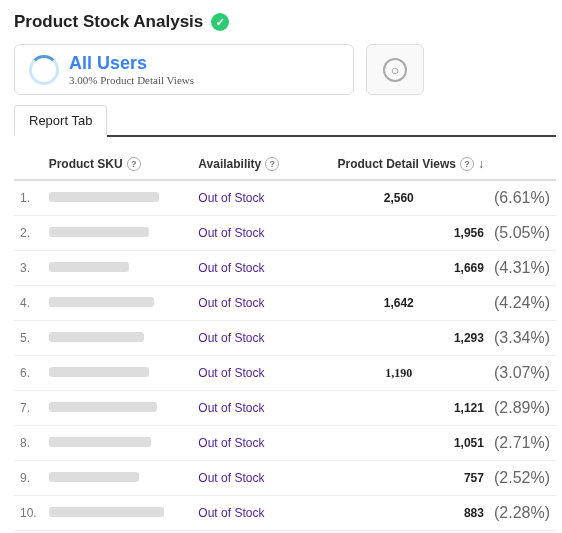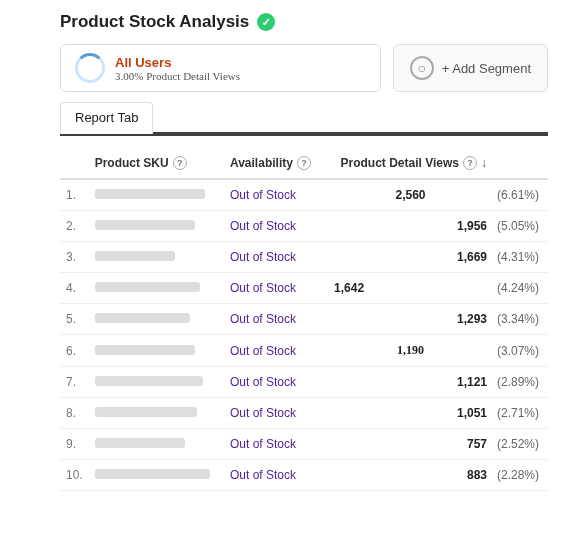--- a/index.html
+++ b/index.html
@@ -5,22 +5,21 @@
     * { box-sizing: border-box; margin: 0; padding: 0; }
     body {
       font-family: Arial, sans-serif;
       background: #fff;
       width: 562px;
       min-height: 533px;
       color: #333;
       font-size: 13px;
     }
     .page-container {
-      padding: 12px 14px 0 14px;
-      margin-left: 46px;
+      padding: 12px 6px 0 14px;
     }
     .header {
       display: flex;
       align-items: center;
       gap: 8px;
       margin-bottom: 12px;
     }
     .header-title {
       font-size: 17px;
       font-weight: bold;
@@ -58,22 +57,22 @@
       width: 30px;
       height: 30px;
       border-radius: 50%;
       border: 3px solid #cce5ff;
       border-top-color: #5b9bd5;
       flex-shrink: 0;
     }
     .segment-info {}
     .segment-name {
       font-weight: bold;
-      font-size: 13px;
-      color: #c2410c;
+      font-size: 18px;
+      color: #3b82f6;
     }
     .segment-sub {
       font-size: 11px;
       color: #555;
       font-family: Liberation Serif, serif;
     }
     .add-segment-card {
       display: flex;
       align-items: center;
       gap: 8px;
@@ -92,21 +91,21 @@
       border: 2px solid #aaa;
       display: flex;
       align-items: center;
       justify-content: center;
       color: #888;
       font-size: 14px;
       font-weight: bold;
     }
     .tabs-row {
       display: flex;
-      border-bottom: 4px solid #404040;
+      border-bottom: 2px solid #404040;
       margin-bottom: 0;
       text-align: right;
     }
     .tab {
       padding: 7px 14px;
       border: 1px solid #ddd;
       border-bottom: none;
       background: #fff;
       cursor: pointer;
       font-size: 13px;
@@ -183,21 +182,21 @@
       min-width: 100px;
     }
     .td-views {
       text-align: right;
       font-weight: bold;
       color: #222;
       min-width: 60px;
     }
     .td-pct {
       color: #666;
-      font-size: 12px;
+      font-size: 16px;
       padding-left: 4px;
       min-width: 50px;
     }
   </style>
 </head>
 <body>
 
 <div class="page-container">
 
   <div class="header">
@@ -208,21 +207,20 @@
   <div class="segments-row">
     <div class="segment-card">
       <div class="segment-circle"></div>
       <div class="segment-info">
         <div class="segment-name">All Users</div>
         <div class="segment-sub">3.00% Product Detail Views</div>
       </div>
     </div>
     <div class="add-segment-card">
       <div class="add-segment-circle">○</div>
-      <span>+ Add Segment</span>
     </div>
   </div>
 
   <div class="tabs-row">
     <div class="tab active">Report Tab</div>
   </div>
 
   <div class="table-container">
     <table>
       <thead>
@@ -277,21 +275,21 @@
       <td class="td-availability">Out of Stock</td>
       <td class="td-views" style="text-align:right;">1,669</td>
       <td class="td-pct">(4.31%)</td>
     </tr>
           <tr>
       <td class="td-num">4.</td>
       <td class="td-sku">
         <span class="sku-blur" style="width:105px;"></span>
       </td>
       <td class="td-availability">Out of Stock</td>
-      <td class="td-views" style="text-align:left;">1,642</td>
+      <td class="td-views" style="text-align:center;">1,642</td>
       <td class="td-pct">(4.24%)</td>
     </tr>
           <tr>
       <td class="td-num">5.</td>
       <td class="td-sku">
         <span class="sku-blur" style="width:95px;"></span>
       </td>
       <td class="td-availability">Out of Stock</td>
       <td class="td-views" style="text-align:right;">1,293</td>
       <td class="td-pct">(3.34%)</td>

